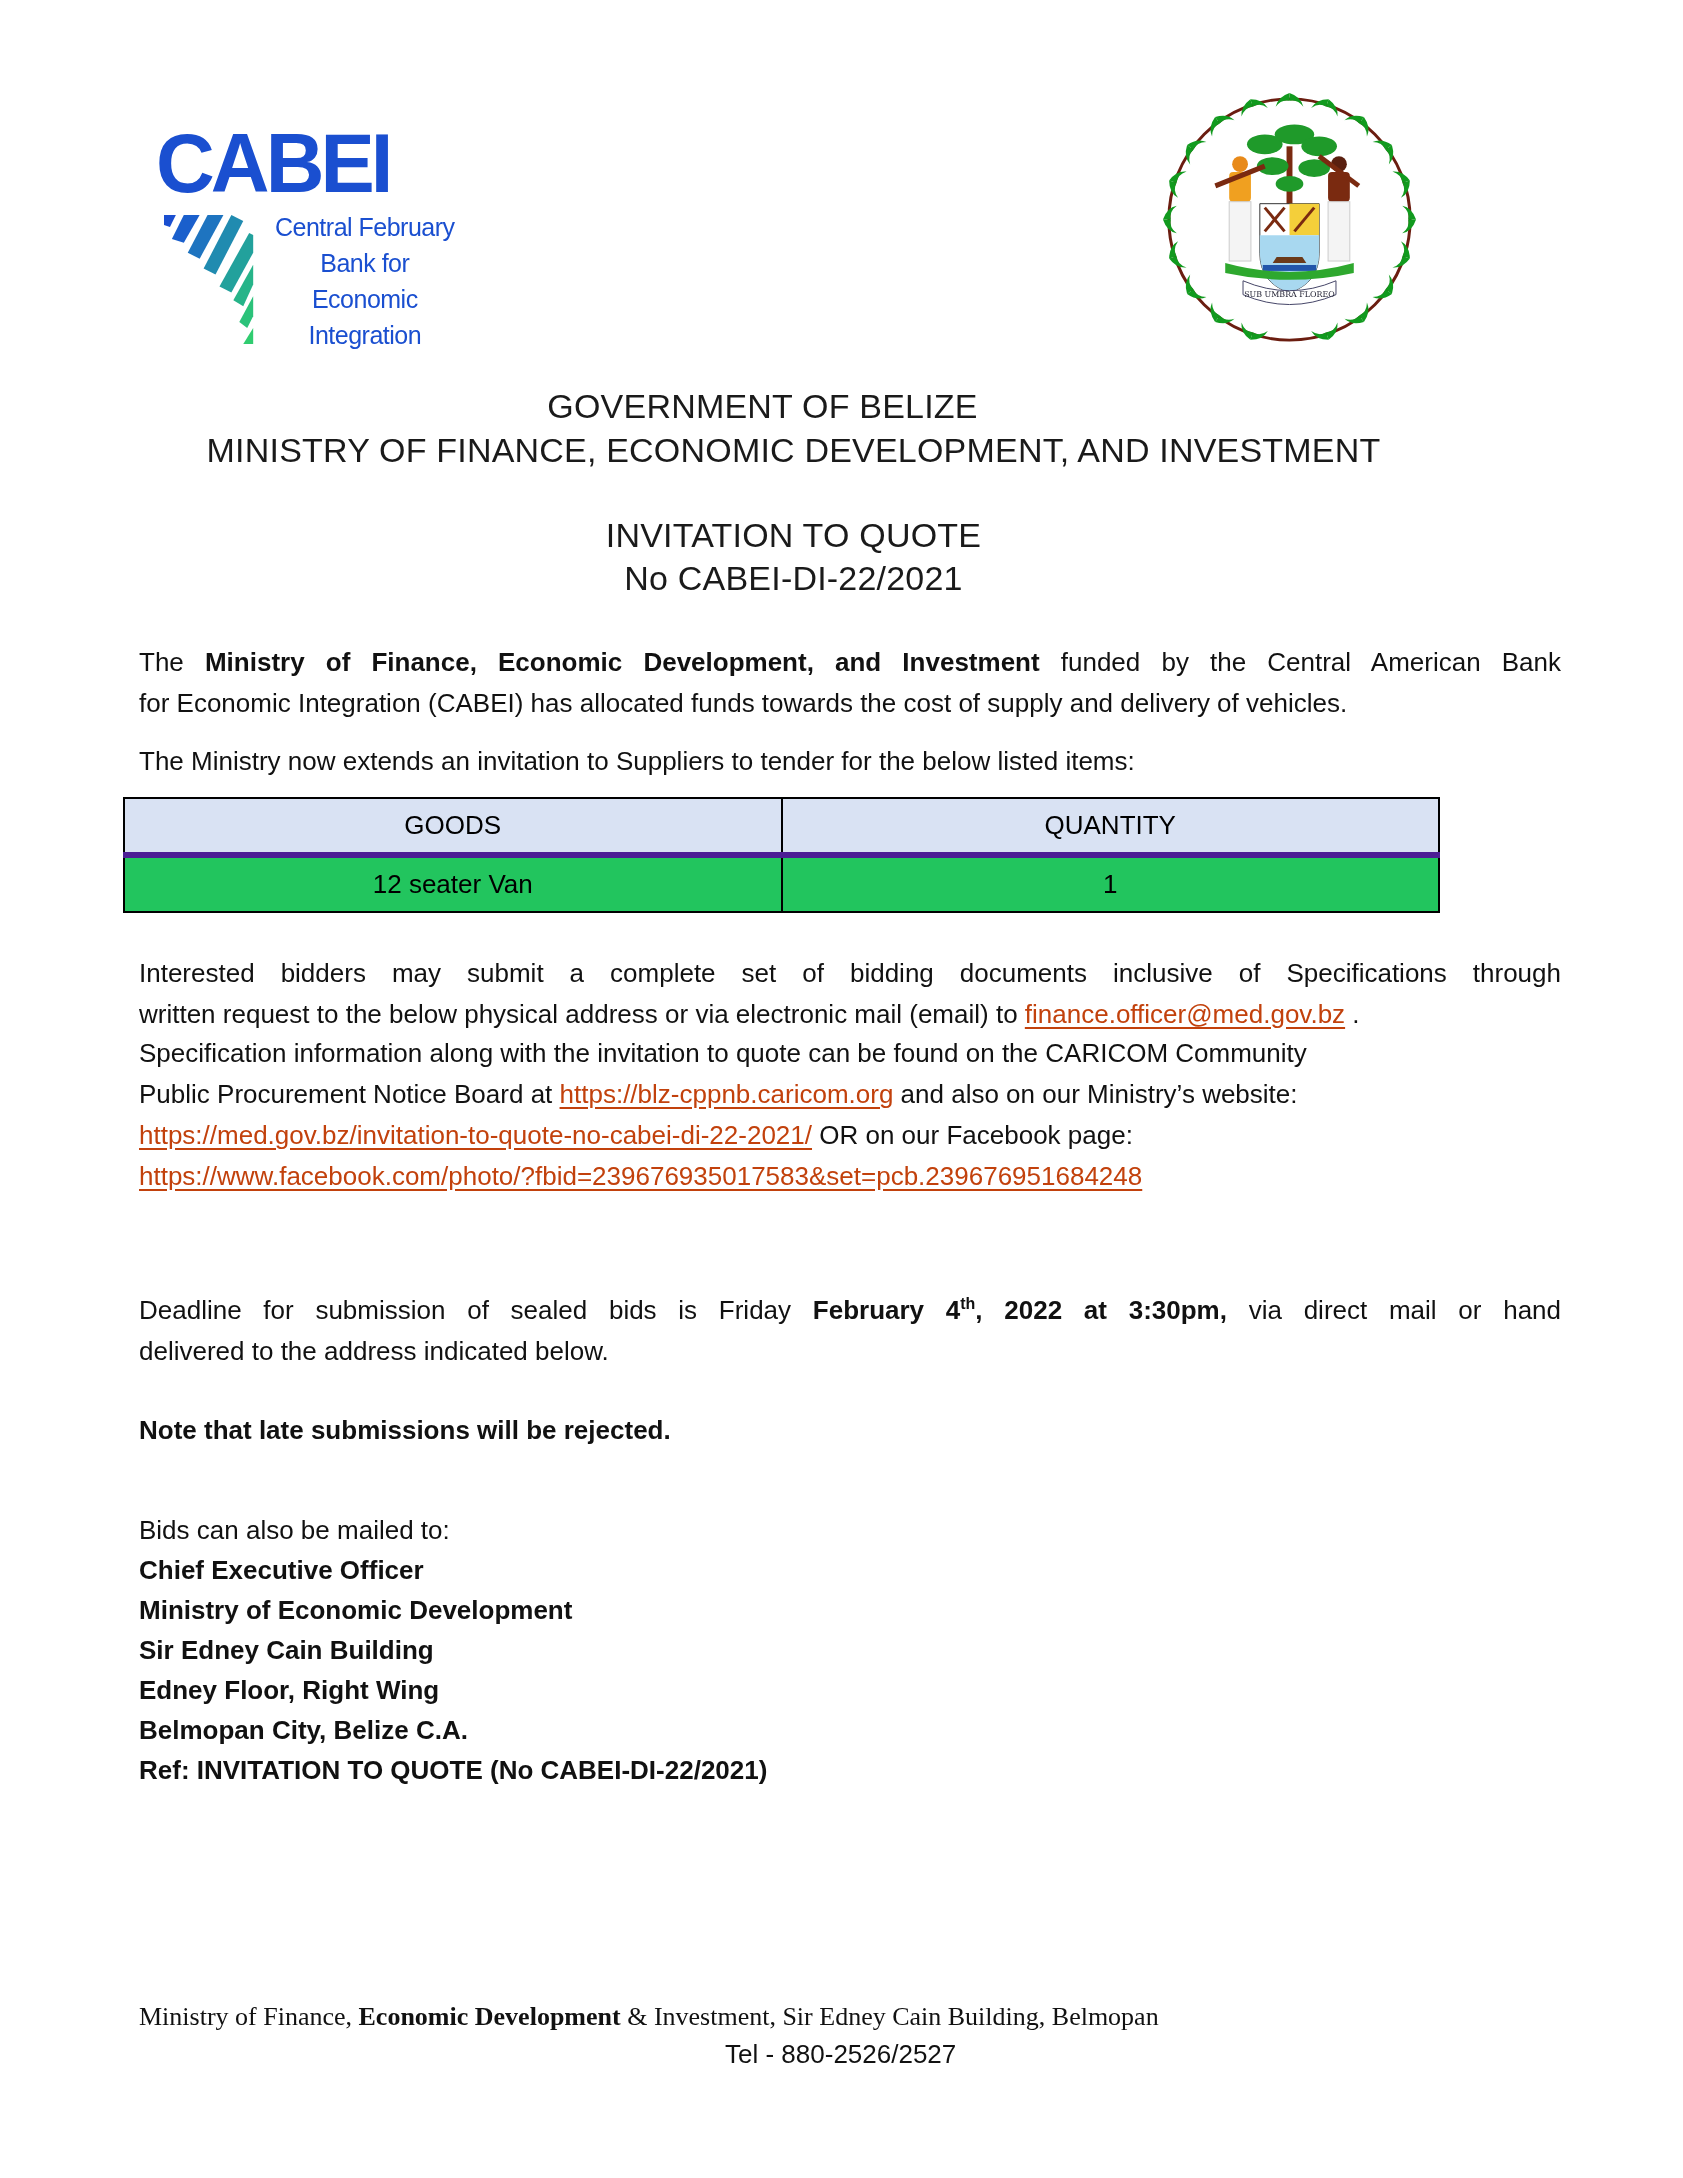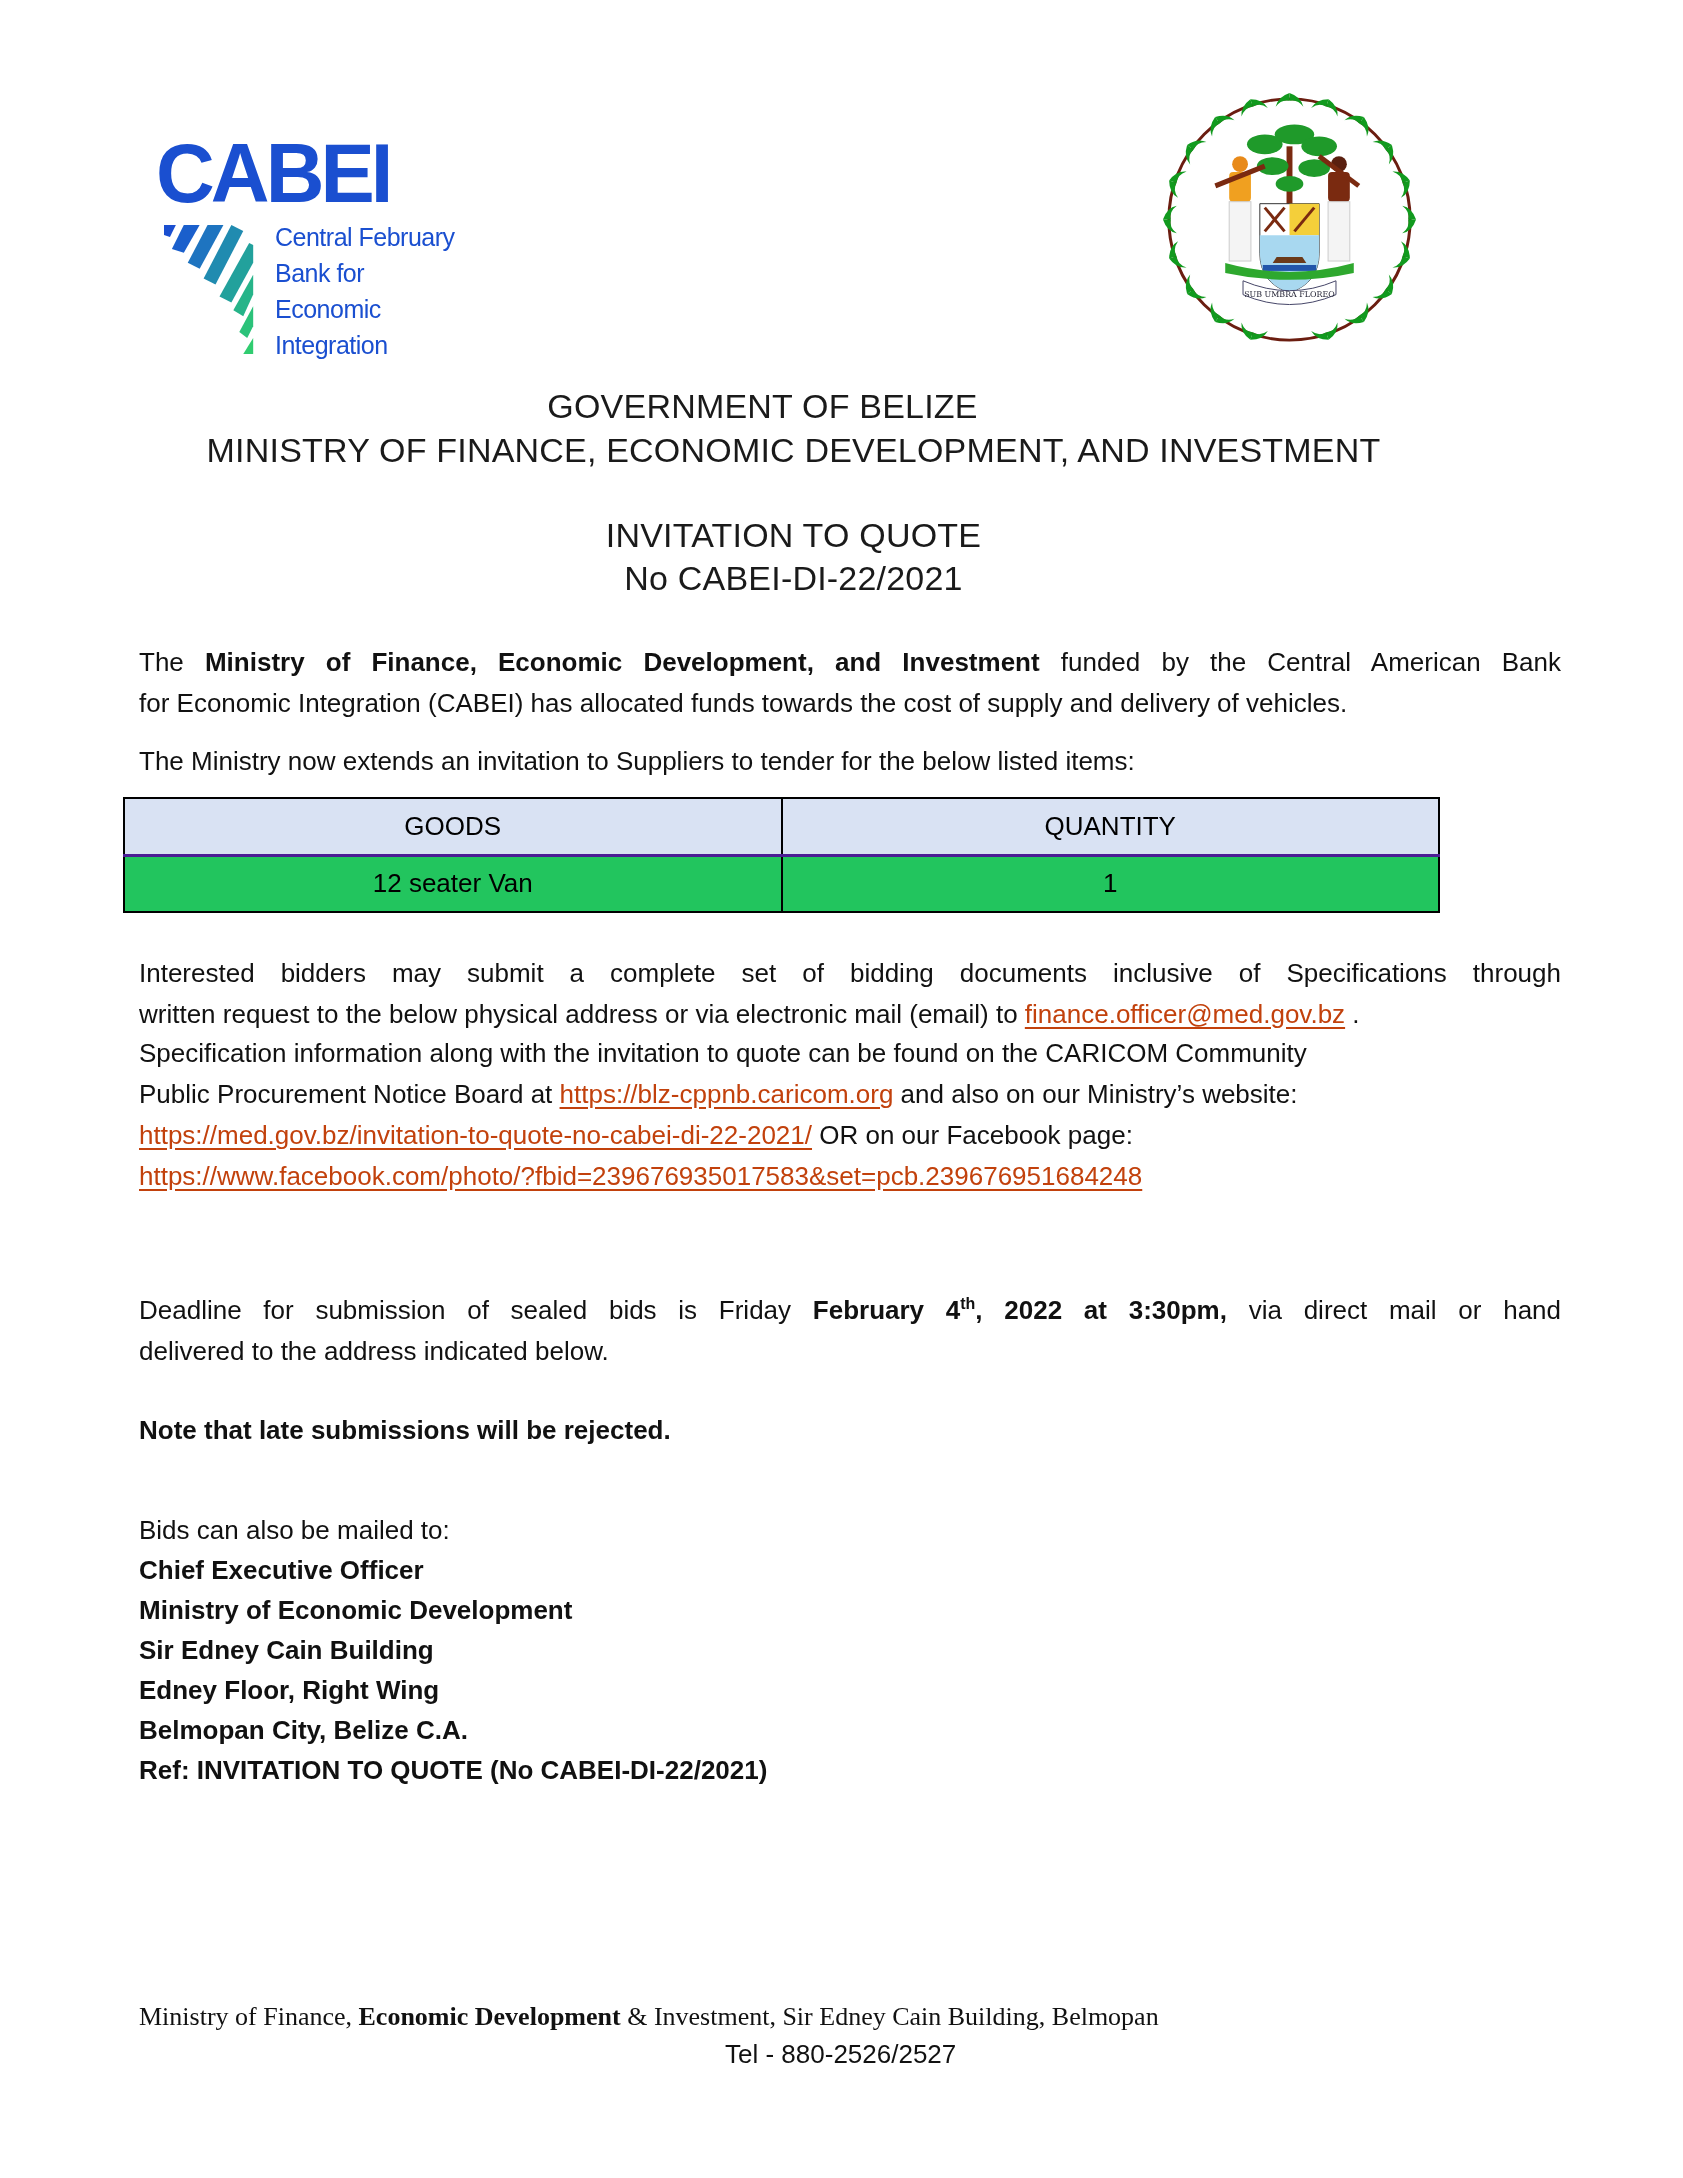--- a/index.html
+++ b/index.html
@@ -2,21 +2,21 @@
 <html><head>
 <meta charset="utf-8">
 <style>
   * { box-sizing: border-box; margin: 0; padding: 0; }
   html, body { width: 1683px; height: 2178px; background: #ffffff; }
   body { position: relative; font-family: "Liberation Sans", sans-serif; color: #000; overflow: hidden; }
 
   .page { position: absolute; left: 0; top: 0; width: 1683px; height: 2178px; }
 
   
-  .cabei-logo { position: absolute; left: 156px; top: 132px; width: 327px; height: 228px; }
+  .cabei-logo { position: absolute; left: 156px; top: 122px; width: 327px; height: 228px; text-align: center; }
   .cabei-word { position: absolute; left: 0; top: 0; font-family: "Liberation Sans", sans-serif; font-weight: bold;
     font-size: 83px; letter-spacing: -4px; color: #1a4fd0; line-height: 1; transform: scaleX(0.98); transform-origin: left top; }
   .cabei-stripes { position: absolute; left: 6px; top: 91px; width: 109px; height: 134px; }
   .cabei-tagline { position: absolute; left: 119px; top: 87px; font-family: "Liberation Sans", sans-serif; font-size: 25px;
     line-height: 36px; color: #1a4fd0; letter-spacing: -0.5px; }
 
   
   .coat-of-arms { position: absolute; left: 1156px; top: 87px; width: 267px; height: 265px; }
 
   
@@ -35,21 +35,21 @@
   sup { font-size: 16px; vertical-align: super; line-height: 0; }
 
   .p-intro { top: 642px; }
   .p-intro .line1 { display: block; text-align: justify; text-align-last: justify; }
   .p-invite { top: 741px; }
 
   
   .goods-table { position: absolute; left: 123px; top: 797px; width: 1317px; border-collapse: collapse;
     font-family: "Liberation Sans", sans-serif; font-size: 26px; }
   .goods-table th, .goods-table td { border: 2px solid #000; text-align: center; height: 57px; vertical-align: middle; width: 50%; }
-  .goods-table th { background: #d9e2f3; font-weight: normal; border-bottom: 3px solid #4c1d95; }
+  .goods-table th { background: #d9e2f3; font-weight: normal; border-bottom: 6px solid #4c1d95; }
   .goods-table td { background: #22c55e; }
 
   .p-interested { top: 913px; margin-top: 40px; }
   .p-interested .l1 { display: block; text-align: justify; text-align-last: justify; }
   .p-spec { top: 1033px; }
   .p-deadline { top: 1290px; }
   .p-deadline .l1 { display: block; text-align: justify; text-align-last: justify; }
   .p-note { top: 1410px; }
   .p-mail { top: 1490px; line-height: 40px; margin-top: 20px; }
 

